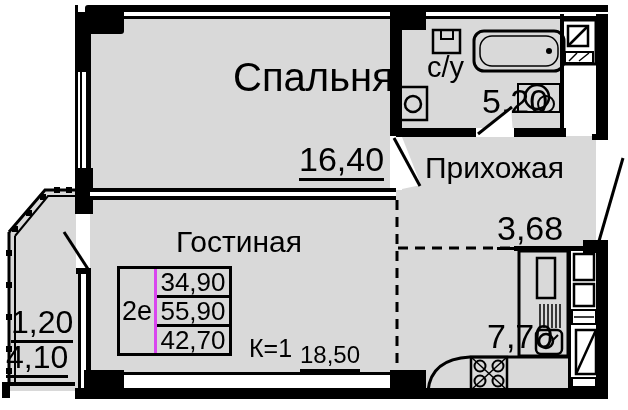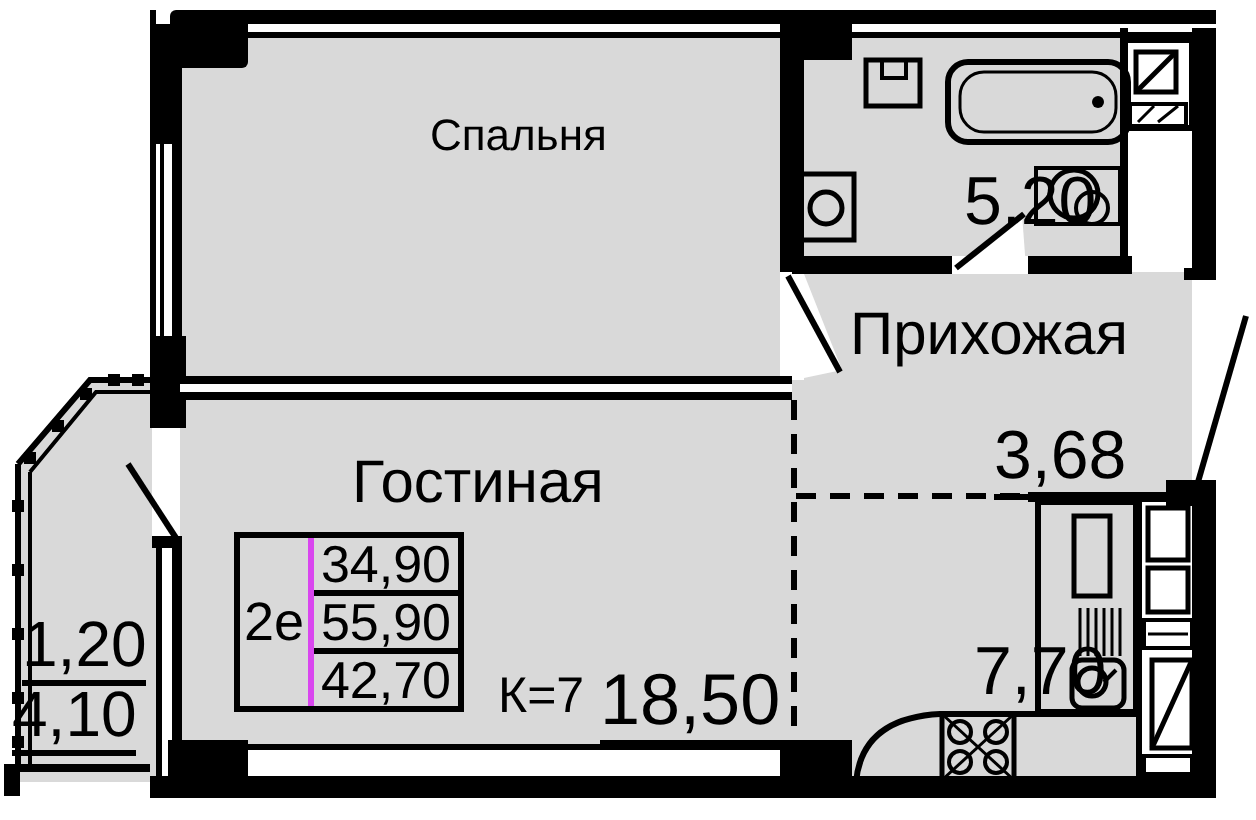--- a/index.html
+++ b/index.html
@@ -31,33 +31,35 @@
 
 <div class="plan">
 
   <div class="fill" style="left:78px;top:12px;width:318px;height:180px;"></div>
   <div class="fill" style="left:396px;top:14px;width:168px;height:122px;"></div>
   <div class="fill" style="left:396px;top:136px;width:200px;height:114px;"></div>
   <div class="fill" style="left:396px;top:250px;width:172px;height:142px;"></div>
   <div class="fill" style="left:78px;top:192px;width:318px;height:200px;"></div>
   <div class="fill" style="left:9px;top:189px;width:69px;height:202px;clip-path:polygon(0% 21%,52% 0%,100% 0%,100% 100%,0% 100%);"></div>
 
-  <div class="lbl" style="left:215px;top:57px;font-size:22px;">Спальня</div>
-
+  <div class="lbl" style="left:233px;top:57px;font-size:40px;">Спальня</div>
+  <div class="lbl" style="left:299px;top:142px;font-size:34px;"><span class="u">16,40</span></div>
+
+  <div class="lbl" style="left:427px;top:53px;font-size:29px;">с/у</div>
   <div class="lbl" style="left:482px;top:84px;font-size:34px;">5,20</div>
 
   <div class="lbl" style="left:425px;top:153px;font-size:30px;">Прихожая</div>
   <div class="lbl" style="left:497px;top:211px;font-size:34px;"><span class="u">3,68</span></div>
 
   <div class="lbl" style="left:487px;top:319px;font-size:34px;">7,70</div>
 
   <div class="lbl" style="left:176px;top:227px;font-size:30px;">Гостиная</div>
-  <div class="lbl" style="left:300px;top:332px;font-size:36px;"><span class="u">18,50</span></div>
-
-  <div class="lbl" style="left:249px;top:336px;font-size:25px;">К=7</div>
+  <div class="lbl" style="left:300px;top:343px;font-size:24px;"><span class="u">18,50</span></div>
+
+  <div class="lbl" style="left:249px;top:336px;font-size:25px;">К=1</div>
 
   <div class="lbl" style="left:11px;top:306px;font-size:32px;"><span class="u">1,20</span></div>
   <div class="lbl" style="left:6px;top:341px;font-size:32px;"><span class="u">4,10</span></div>
 
   <div class="info-table">
     <div class="it-left">2е</div>
     <div class="it-rows">
       <div class="it-row">34,90</div>
       <div class="it-row">55,90</div>
       <div class="it-row">42,70</div>

